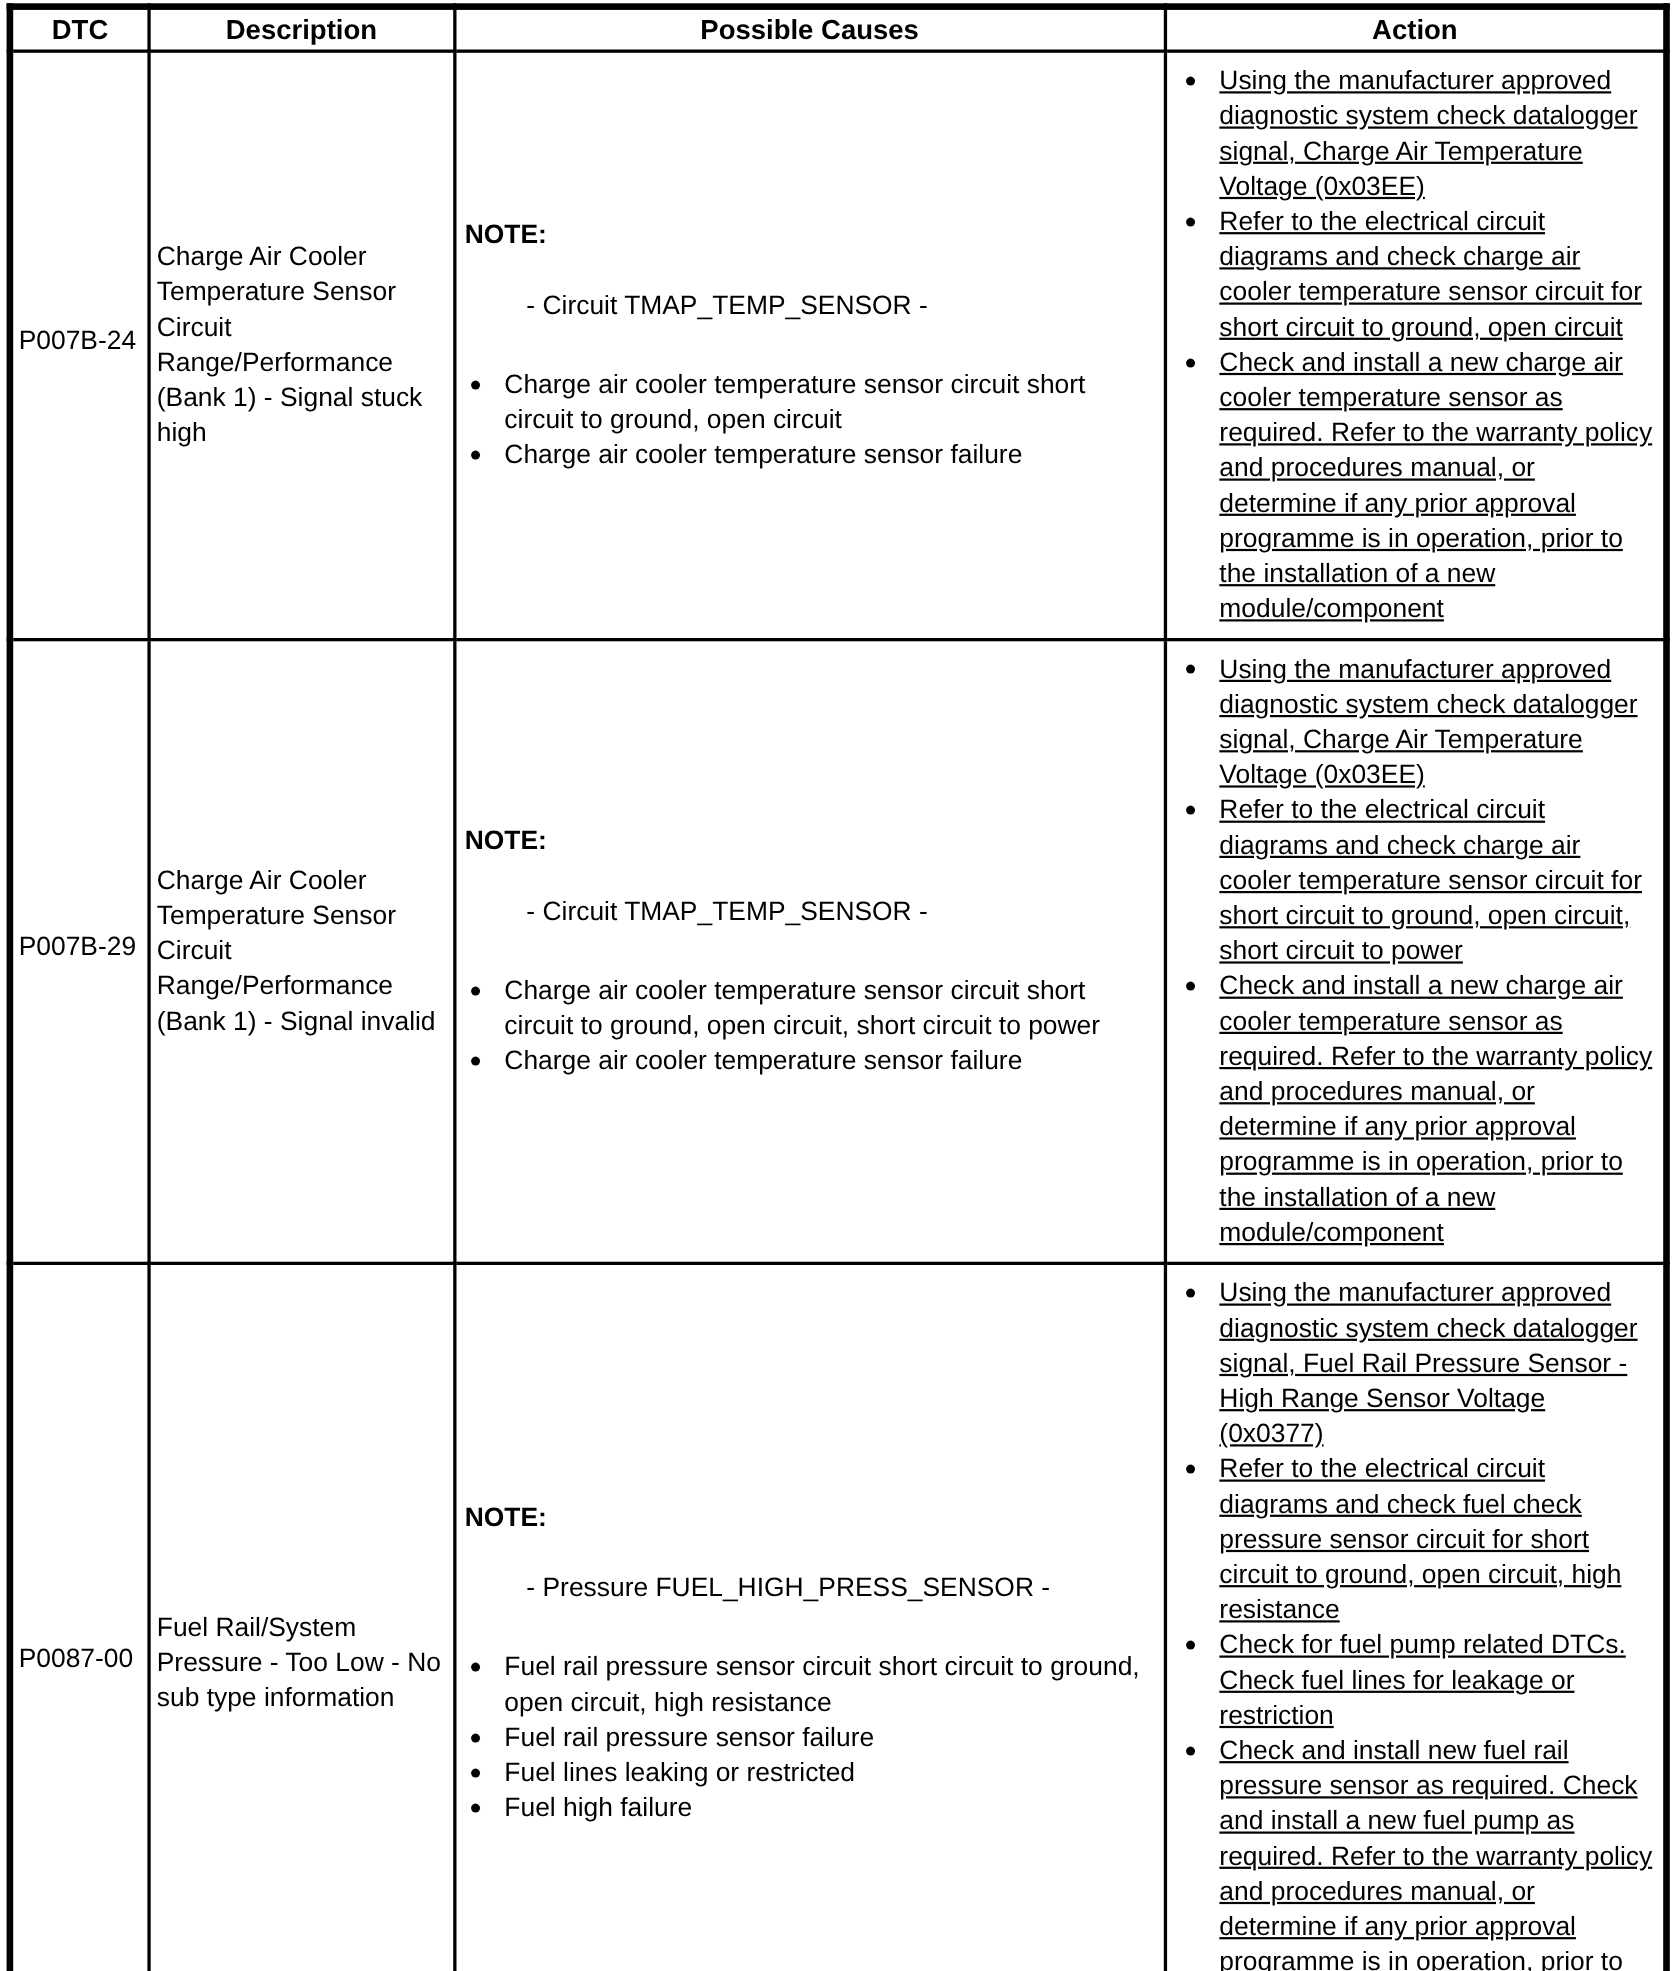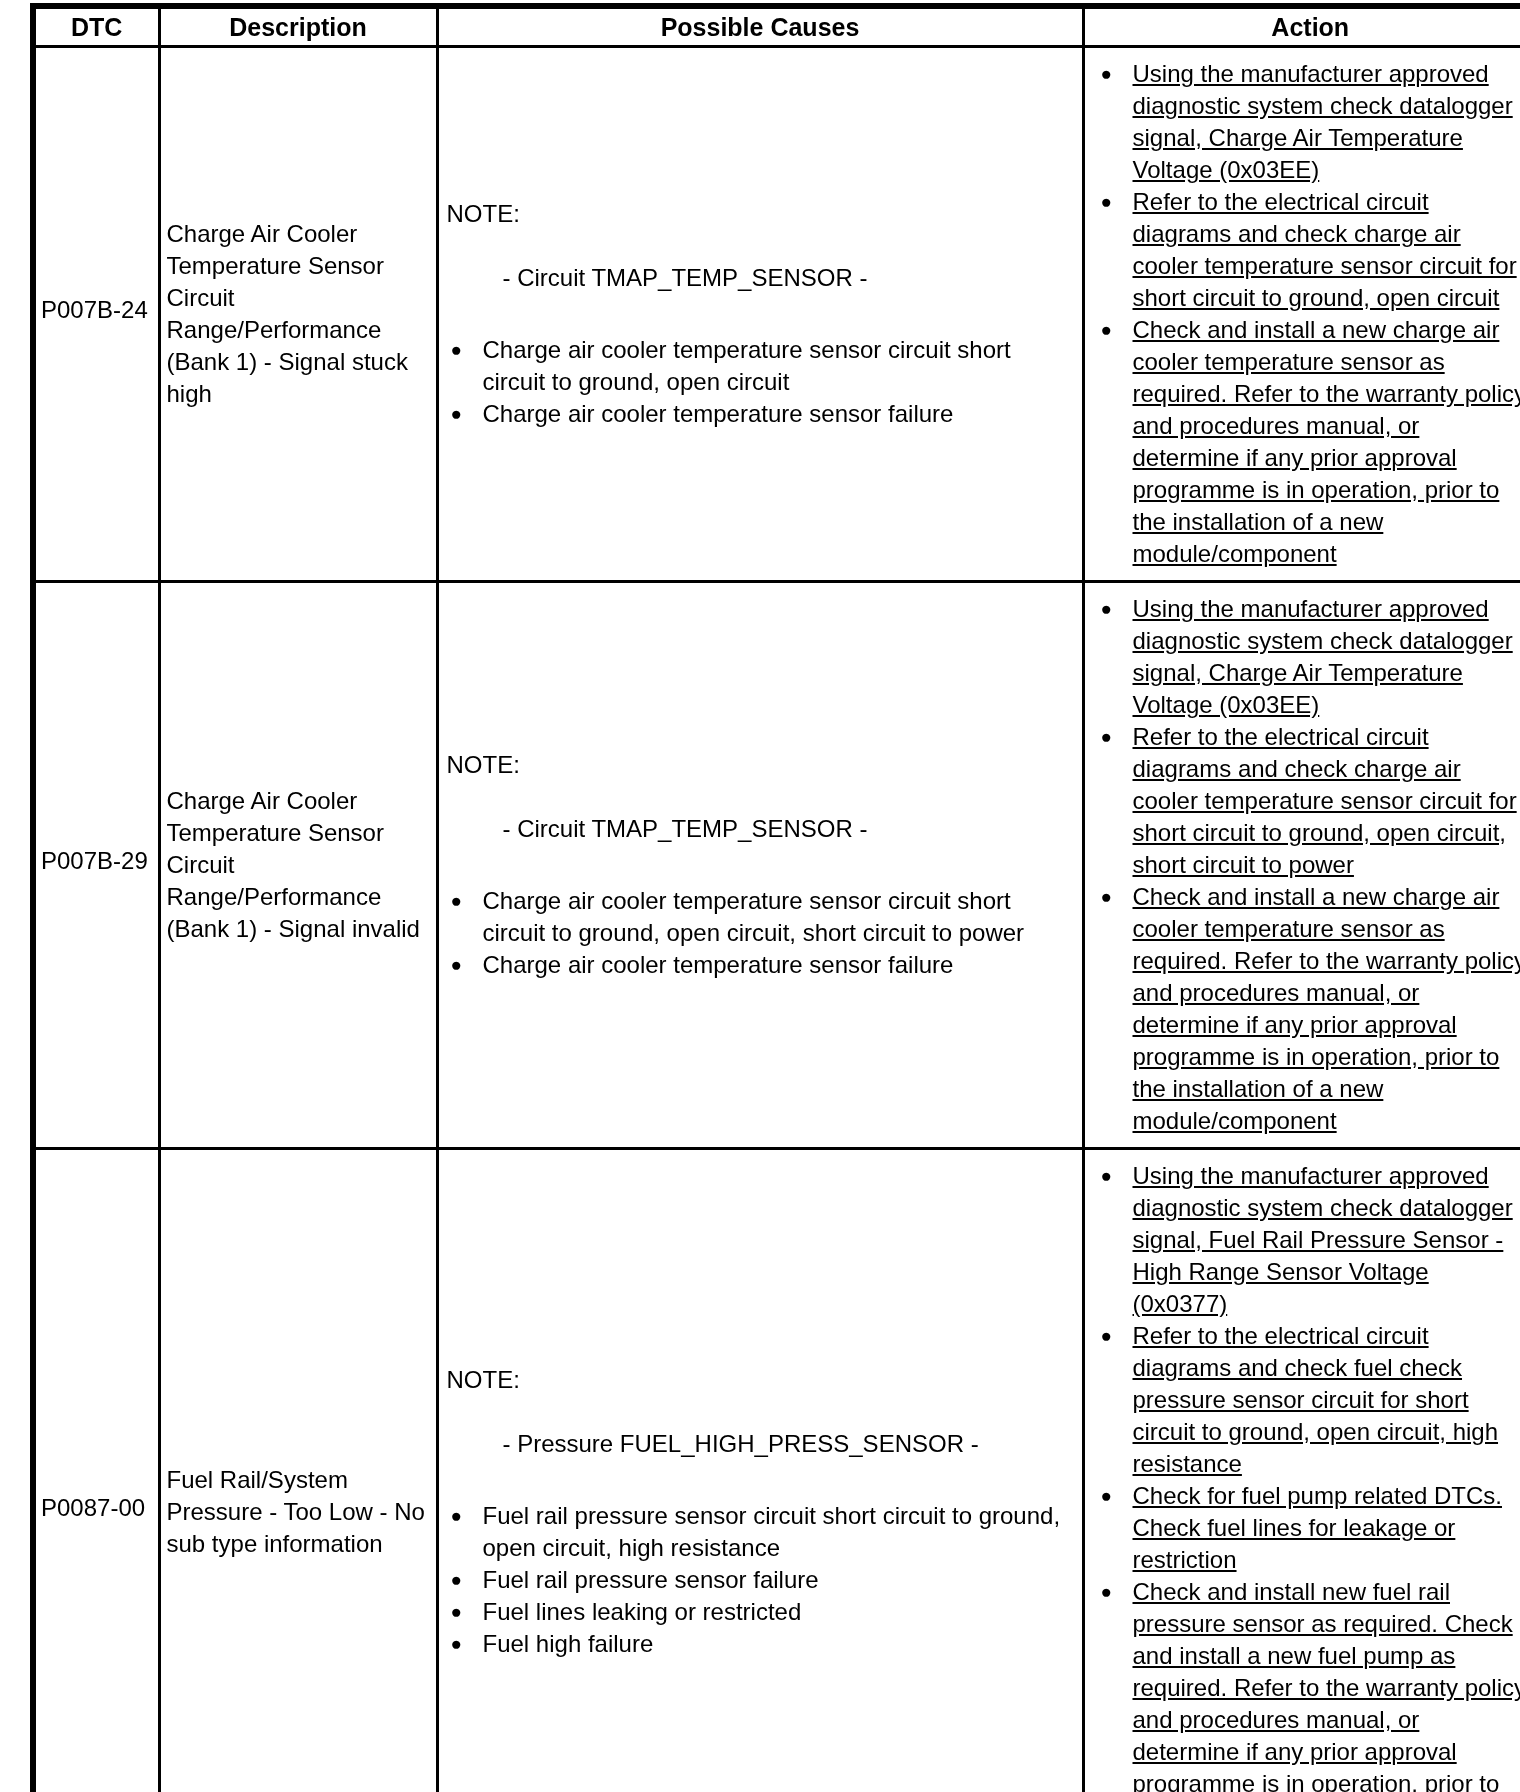--- a/index.html
+++ b/index.html
@@ -7,21 +7,20 @@
     width: 1520px;
     background: #ffffff;
     font-family: "Liberation Sans", sans-serif;
     color: #000000;
   }
   .page {
     position: relative;
     width: 1288px;
     height: 1792px;
     background: #ffffff;
-    margin-left: 24px;
   }
   table.dtc-table {
     position: absolute;
     left: 6px;
     top: 3px;
     width: 1506px;
     height: 1786px;
     border-collapse: collapse;
     table-layout: fixed;
     border: 6px solid #000;
@@ -39,21 +38,21 @@
     font-weight: bold;
     text-align: center;
     font-size: 25px;
     padding: 2px 4px;
   }
   td.cell-dtc { padding: 4px 2px 12px 5px; text-align: left; }
   td.cell-desc { padding: 16px 6px; }
   td.cell-causes { padding: 8px 6px 8px 8px; }
   td.cell-action { padding: 10px 8px 10px 14px; }
 
-  .note-label { font-weight: normal; }
+  .note-label { font-weight: bold; }
   .note-circuit { margin: 32px 0 40px 56px; }
 
   ul.blist { list-style: none; }
   ul.blist li {
     position: relative;
     padding-left: 36px;
   }
   ul.blist li::before {
     content: "\25CF";
     position: absolute;

